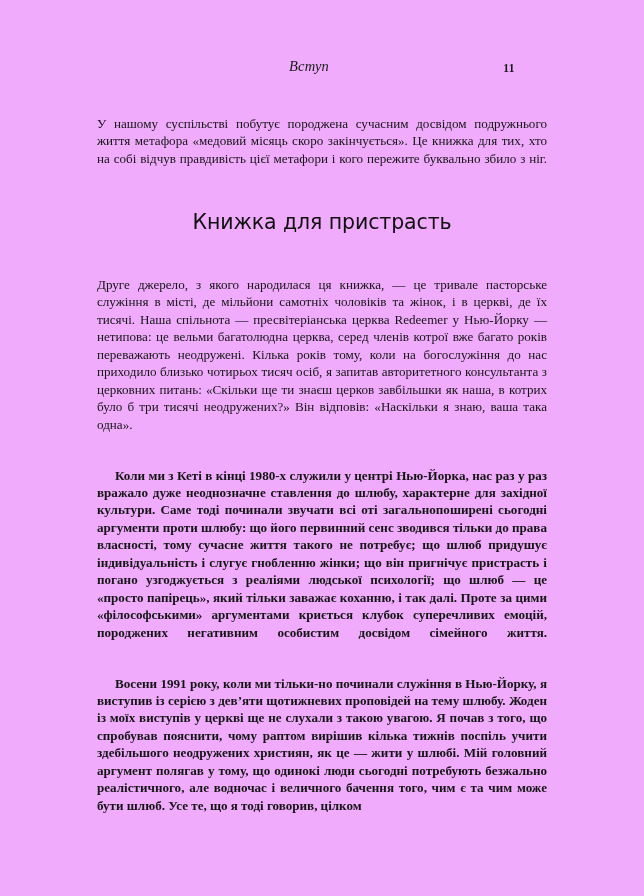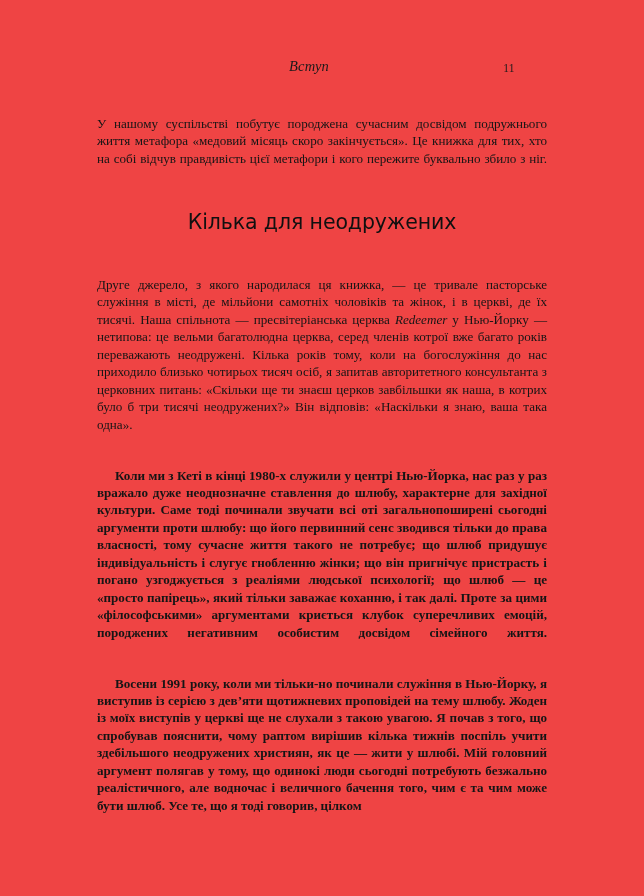--- a/index.html
+++ b/index.html
@@ -13,21 +13,21 @@
     position: relative;
     overflow: hidden;
     font-family: "Liberation Serif", "DejaVu Serif", serif;
     color: #171717;
     -webkit-font-smoothing: antialiased;
   }
 
   .page {
     position: absolute;
     inset: 0;
-    background: #ef4444;
+    background: #f0abfc;
   }
 
   
   .running-head {
     position: absolute;
     left: 81px;
     right: 81px;
     top: 58px;
     height: 22px;
   }
@@ -42,21 +42,21 @@
     letter-spacing: 0.2px;
     color: #1a1a1a;
     padding-right: 26px;
     box-sizing: border-box;
   }
   .running-head .rh-folio {
     position: absolute;
     right: 48px;
     top: 4px;
     font-size: 11.5px;
-    font-weight: normal;
+    font-weight: bold;
     letter-spacing: 0.4px;
     color: #1a1a1a;
   }
 
   
   .textblock {
     position: absolute;
     left: 81px;
     top: 99px;
     width: 482px;
@@ -80,21 +80,21 @@
     font-weight: bold;
   }
   
   p.para::after {
     content: "";
     display: inline-block;
     width: 100%;
   }
   p.para.nostretch::after { content: none; display: none; }
 
-  .it { font-style: italic; }
+  .it { }
 
   
   h2.section-heading {
     margin: 0;
     font-family: "DejaVu Sans", "Liberation Sans", sans-serif;
     font-weight: normal;
     font-size: 20.5px;
     line-height: 26px;
     text-align: center;
     letter-spacing: -0.1px;
@@ -122,21 +122,21 @@
   <div class="running-head">
     <div class="rh-title">Вступ</div>
     <div class="rh-folio">11</div>
   </div>
 
   <div class="textblock">
     <p class="para">У нашому суспільстві побутує породжена сучасним досвідом подружнього життя метафора «медовий місяць скоро закінчується». Це книжка для тих, хто на собі відчув правдивість цієї метафори і кого пережите буквально збило з ніг.</p>
   </div>
 
   <div class="heading-wrap">
-    <h2 class="section-heading">Кілька для неодружених</h2>
+    <h2 class="section-heading">Книжка для пристрасть</h2>
   </div>
 
   <div class="body-lower">
     <div id="paragraph-host">
         <p class="para"><span>Друге джерело, з якого народилася ця книжка, — це тривале пасторське служіння в місті, де мільйони самотніх чоловіків та жінок, і в церкві, де їх тисячі. Наша спільнота — пресвітеріанська церква </span><span class="it">Redeemer</span><span> у Нью-Йорку — нетипова: це вельми багатолюдна церква, серед членів котрої вже багато років переважають неодружені. Кілька років тому, коли на богослужіння до нас приходило близько чотирьох тисяч осіб, я запитав авторитетного консультанта з церковних питань: «Скільки ще ти знаєш церков завбільшки як наша, в котрих було б три тисячі неодружених?» Він відповів: «Наскільки я знаю, ваша така одна».</span></p>
         <p class="para indent"><span>Коли ми з Кеті в кінці 1980-х служили у центрі Нью-Йорка, нас раз у раз вражало дуже неоднозначне ставлення до шлюбу, характерне для західної культури. Саме тоді починали звучати всі оті загальнопоширені сьогодні аргументи проти шлюбу: що його первинний сенс зводився тільки до права власності, тому сучасне життя такого не потребує; що шлюб придушує індивідуальність і слугує гнобленню жінки; що він пригнічує пристрасть і погано узгоджується з реаліями людської психології; що шлюб — це «просто папірець», який тільки заважає коханню, і так далі. Проте за цими «філософськими» аргументами криється клубок суперечливих емоцій, породжених негативним особистим досвідом сімейного життя.</span></p>
         <p class="para indent nostretch"><span>Восени 1991 року, коли ми тільки-но починали служіння в Нью-Йорку, я виступив із серією з дев’яти щотижневих проповідей на тему шлюбу. Жоден із моїх виступів у церкві ще не слухали з такою увагою. Я почав з того, що спробував пояснити, чому раптом вирішив кілька тижнів поспіль учити здебільшого неодружених християн, як це — жити у шлюбі. Мій головний аргумент полягав у тому, що одинокі люди сьогодні потребують безжально реалістичного, але водночас і величного бачення того, чим є та чим може бути шлюб. Усе те, що я тоді говорив, цілком</span></p>
       </div>
   </div>
 

